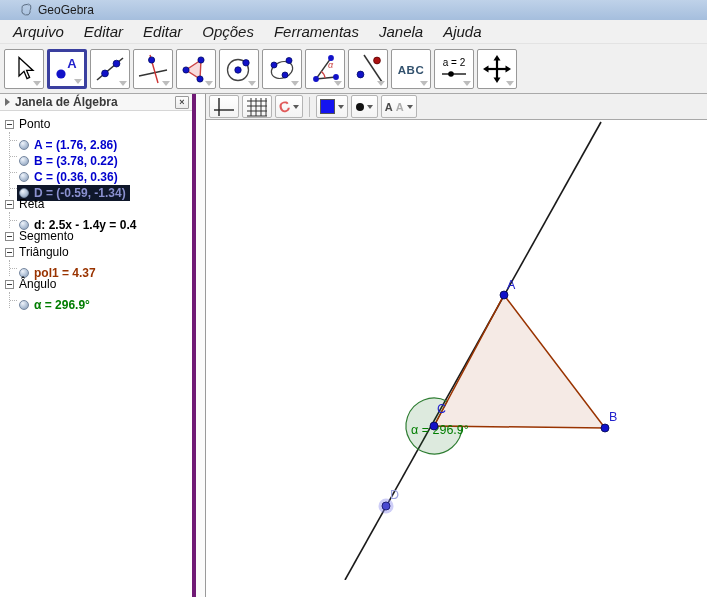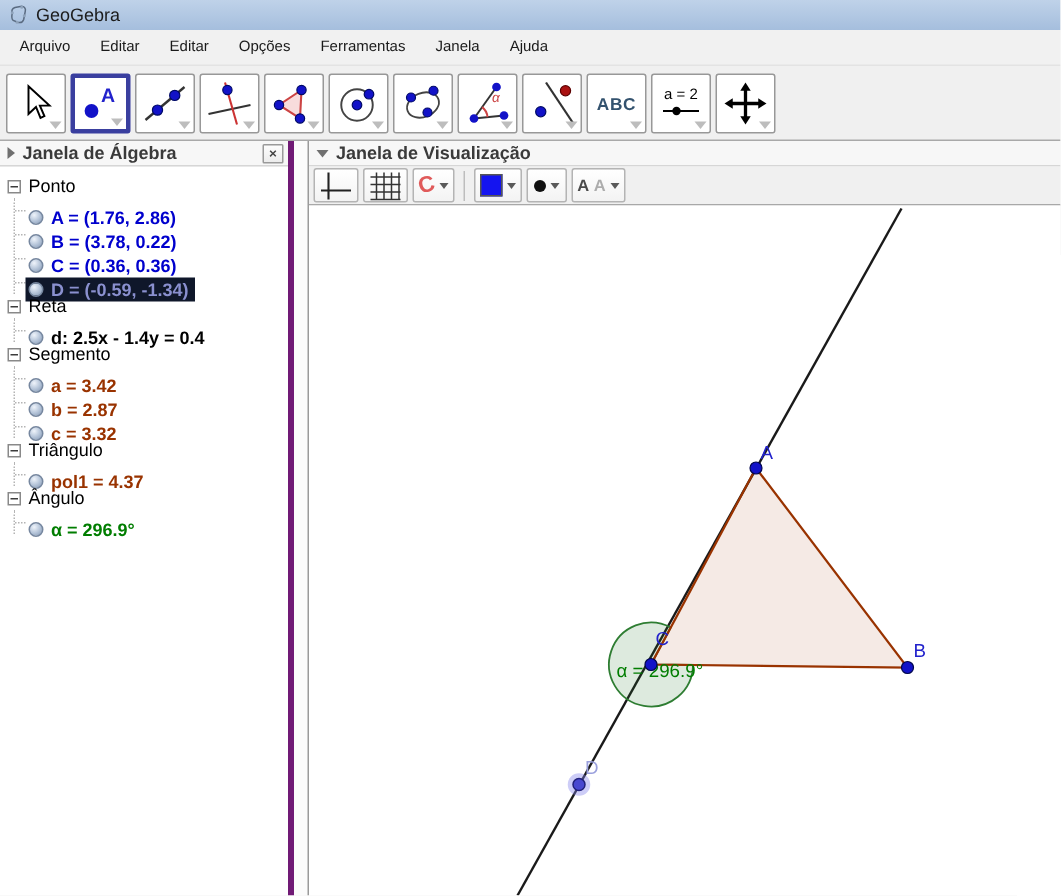--- a/index.html
+++ b/index.html
@@ -1,26 +1,26 @@
 <!DOCTYPE html>
 <html><head>
 <meta charset="utf-8">
 <style>
   * { box-sizing: border-box; margin: 0; padding: 0; }
   html,body { width:707px; height:597px; overflow:hidden; }
   body { font-family:"Liberation Sans", sans-serif; background:#f0f0f0; position:relative; }
 
   
   .titlebar { height:20px; background:linear-gradient(#bfd2e9,#a5bedd); display:flex; align-items:center;
-              padding-left:5px; gap:5px; font-size:12px; color:#1c1c1c; }
+              padding-left:19px; gap:5px; font-size:12px; color:#1c1c1c; }
   .titlebar svg { display:block; }
 
   
   .menubar { height:24px; background:#f1f1f1; display:flex; align-items:center; padding-left:3px;
-             font-size:10px; color:#1a1a1a; border-bottom:1px solid #e3e3e3; }
+             font-size:15px; color:#1a1a1a; border-bottom:1px solid #e3e3e3;font-style:italic; }
   .menu-item { padding:3px 10px; cursor:default; }
 
   
   .toolbar { height:50px; background:#f0f0f0; border-bottom:1px solid #a9a9a9; display:flex;
              align-items:center; padding-left:4px; gap:3px; }
   .tool-btn { width:40px; height:40px; background:#fff; border:1px solid #989898; border-radius:2px;
               position:relative; display:flex; align-items:center; justify-content:center; flex:0 0 auto; }
   .tool-btn.selected { border:3px solid #3a3f9f; }
   .dd { position:absolute; right:2px; bottom:2px; width:0; height:0;
         border-left:4px solid transparent; border-right:4px solid transparent; border-top:5px solid #bdbdbd; }
@@ -266,77 +266,53 @@
               <span class="marble"></span>
           <span style="color: rgb(0, 0, 0);">d: 2.5x - 1.4y = 0.4</span>
             </span>
         </div>
       </div>
 
       <div class="group-row">
         <span class="expander"></span>
         <span>Segmento</span>
       </div>
+
+      <div class="group-row">
+        <span class="expander"></span>
+        <span>Triângulo</span>
+      </div>
       <div class="group-items">
         <div class="item-row">
           <span class="item-content">
               <span class="marble"></span>
-          <span style="color: rgb(153, 51, 0);">a = 3.42</span>
-            </span>
-        </div>
-        <div class="item-row">
-          <span class="item-content">
-              <span class="marble"></span>
-          <span style="color: rgb(153, 51, 0);">b = 2.87</span>
-            </span>
-        </div>
-        <div class="item-row">
-          <span class="item-content">
-              <span class="marble"></span>
-          <span style="color: rgb(153, 51, 0);">c = 3.32</span>
-            </span>
-        </div>
-      </div>
-
-      <div class="group-row">
-        <span class="expander"></span>
-        <span>Triângulo</span>
+          <span style="color: rgb(153, 51, 0);">pol1 = 4.37</span>
+            </span>
+        </div>
+      </div>
+
+      <div class="group-row">
+        <span class="expander"></span>
+        <span>Ângulo</span>
       </div>
       <div class="group-items">
         <div class="item-row">
           <span class="item-content">
               <span class="marble"></span>
-          <span style="color: rgb(153, 51, 0);">pol1 = 4.37</span>
-            </span>
-        </div>
-      </div>
-
-      <div class="group-row">
-        <span class="expander"></span>
-        <span>Ângulo</span>
-      </div>
-      <div class="group-items">
-        <div class="item-row">
-          <span class="item-content">
-              <span class="marble"></span>
           <span style="color: rgb(0, 125, 0);">α = 296.9°</span>
             </span>
         </div>
       </div>
 
     </div>
   </div>
 
   <div class="splitter"></div>
 
   <div class="viz">
-    <div class="panel-header">
-      <span class="tri-down"></span>
-      <span>Janela de Visualização</span>
-    </div>
 
     <div class="stylebar">
       <div class="sbtn">
         <svg width="22" height="20" viewBox="0 0 22 20">
           <line x1="1" y1="13" x2="21" y2="13" stroke="#222" stroke-width="1.4"></line>
           <line x1="6" y1="1" x2="6" y2="19" stroke="#222" stroke-width="1.4"></line>
         </svg>
       </div>
       <div class="sbtn">
         <svg width="22" height="20" viewBox="0 0 22 20">

